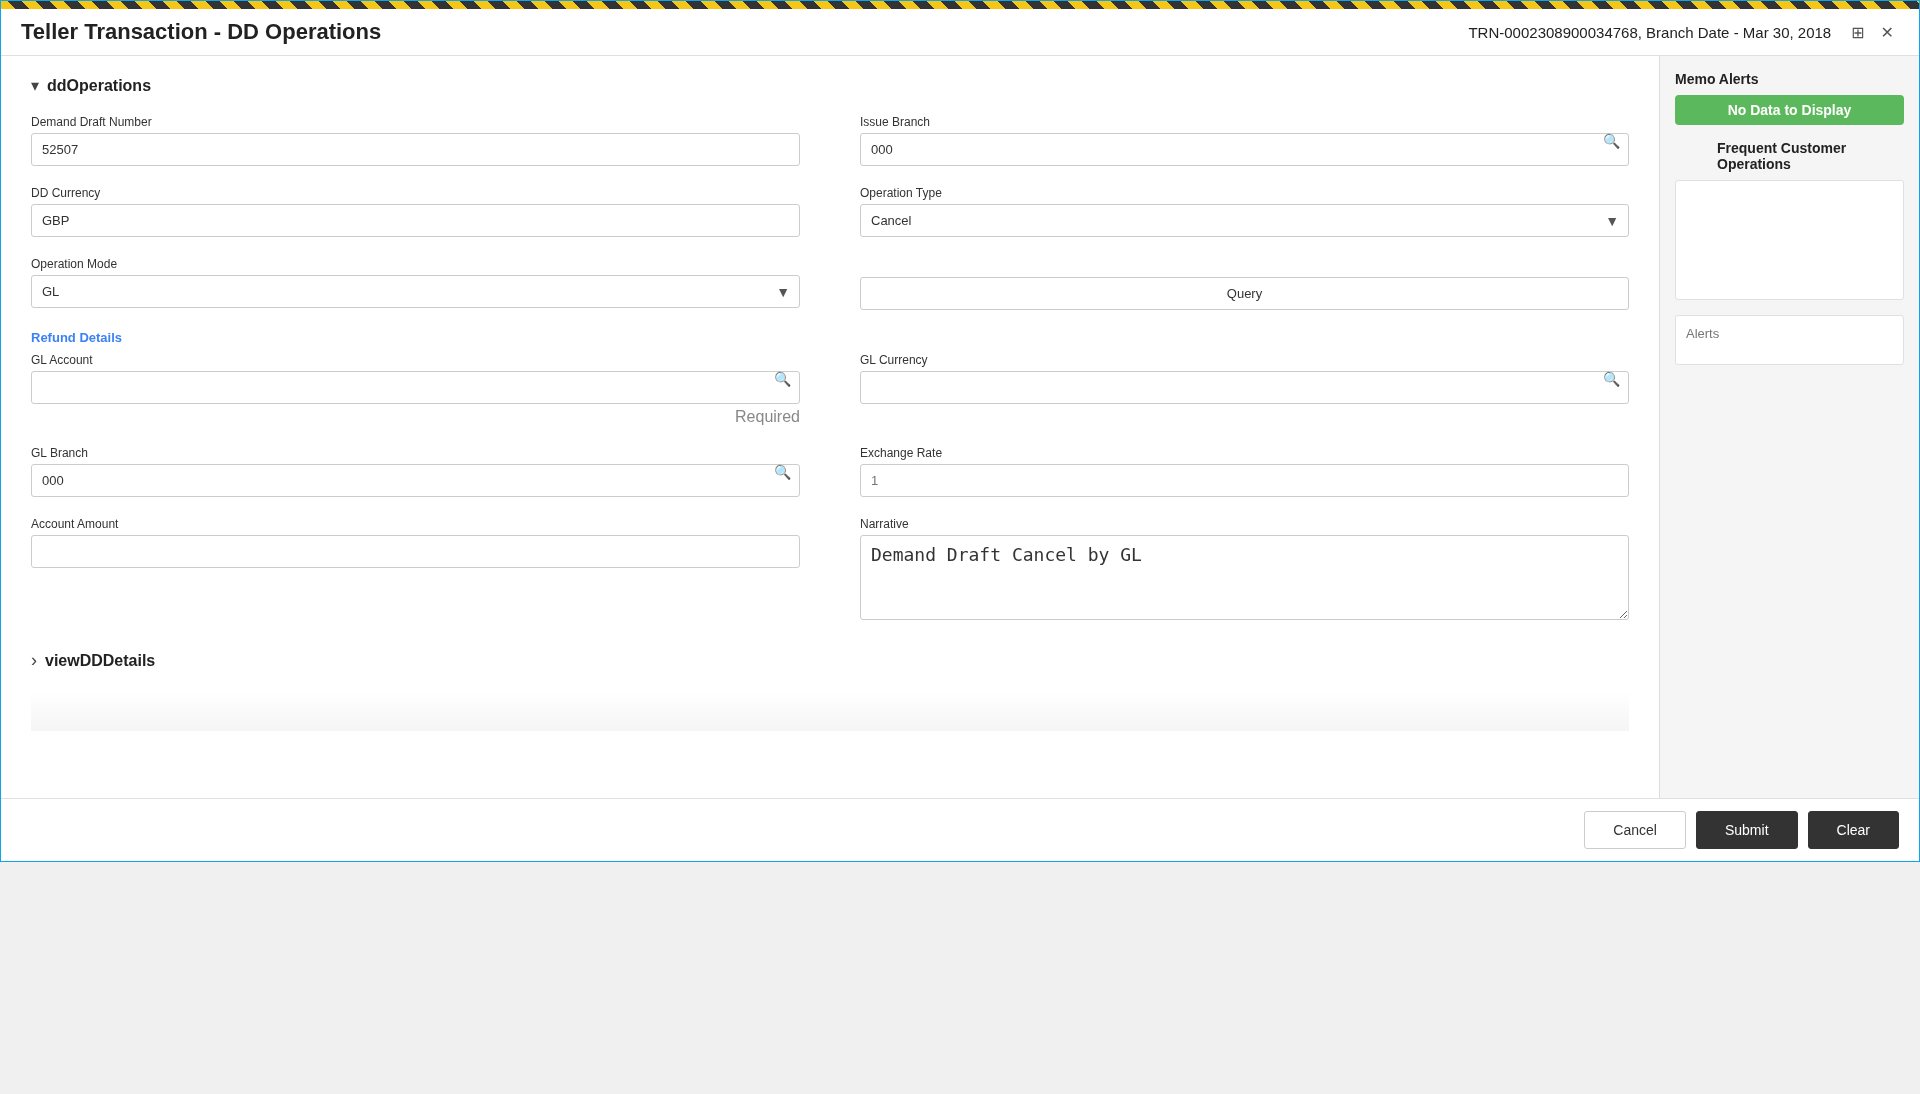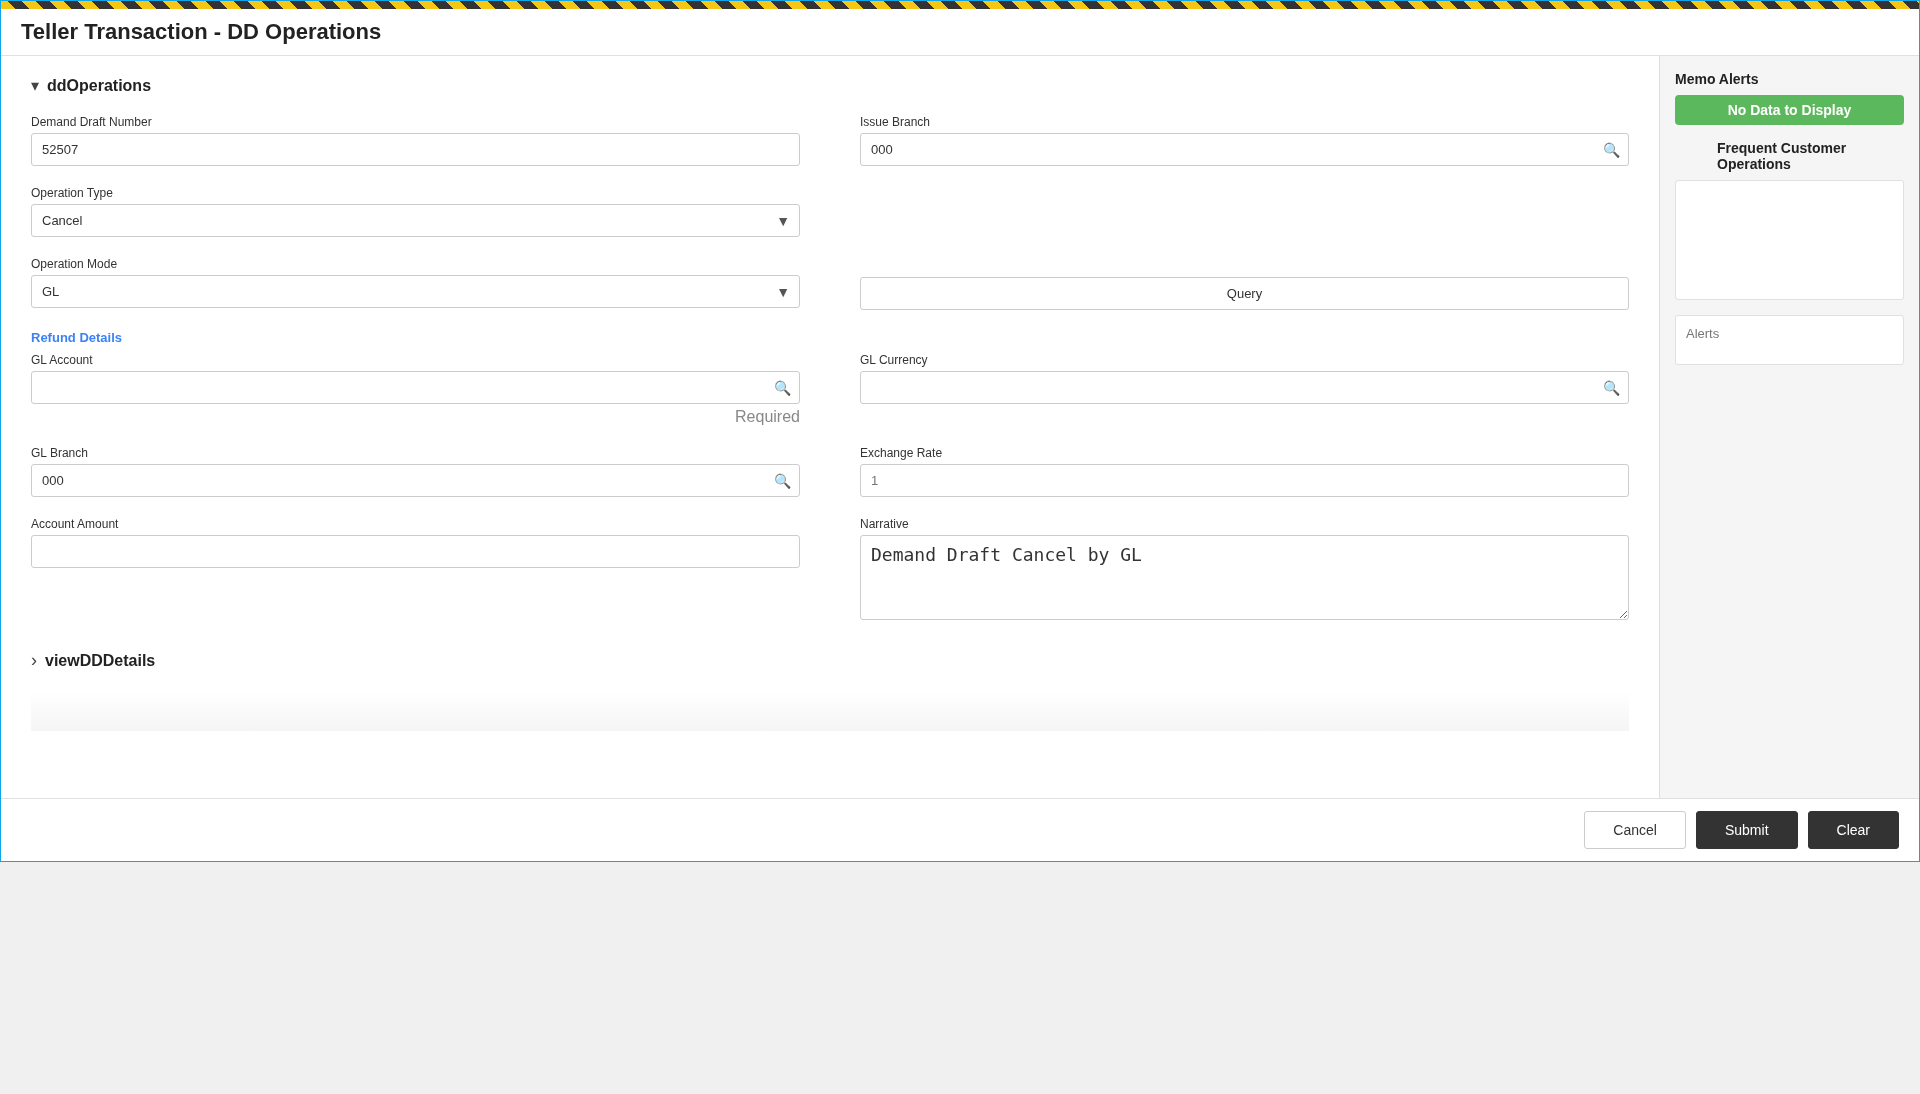--- a/index.html
+++ b/index.html
@@ -126,21 +126,20 @@
 
     .field-label {
       font-size: 12px;
       color: #333;
       font-weight: 500;
     }
 
     .field-input-wrap {
       position: relative;
       display: flex;
-      align-items: center;
     }
 
     .field-input {
       width: 100%;
       padding: 8px 10px;
       border: 1px solid #ccc;
       border-radius: 3px;
       font-size: 13px;
       background: #fff;
       color: #333;
@@ -333,20 +332,27 @@
   </style>
 </head>
 <body>
 
 <div class="window">
 
   <div class="hazard-stripe"></div>
 
   <div class="title-bar">
     <div class="title-bar-left">Teller Transaction - DD Operations</div>
+    <div class="title-bar-right">
+      <span class="title-bar-info">TRN-0002308900034768, Branch Date - Mar 30, 2018</span>
+      <div class="title-bar-actions">
+        <button class="icon-btn" title="Resize">⊞</button>
+        <button class="icon-btn" title="Close">✕</button>
+      </div>
+    </div>
   </div>
 
   <div class="main-content">
 
     <div class="form-area">
 
       <div class="section-header">
         <span class="chevron-icon">▾</span>
         <span class="section-title">ddOperations</span>
       </div>
@@ -361,20 +367,26 @@
         <div class="form-field">
           <label class="field-label">Issue Branch</label>
           <div class="field-input-wrap">
             <input class="field-input" type="text" value="000" style="">
             <span class="search-icon">🔍</span>
           </div>
         </div>
       </div>
 
       <div class="form-grid">
+        <div class="form-field">
+          <label class="field-label">DD Currency</label>
+          <div class="field-input-wrap">
+            <input class="field-input" type="text" value="GBP" style="">
+          </div>
+        </div>
         <div class="form-field">
           <label class="field-label">Operation Type</label>
           <div class="field-select-wrap">
             <select class="field-select">
               <option>Cancel</option>
               <option>Duplicate</option>
               <option>Revalidate</option>
             </select>
             <span class="field-select-arrow">▼</span>
           </div>

